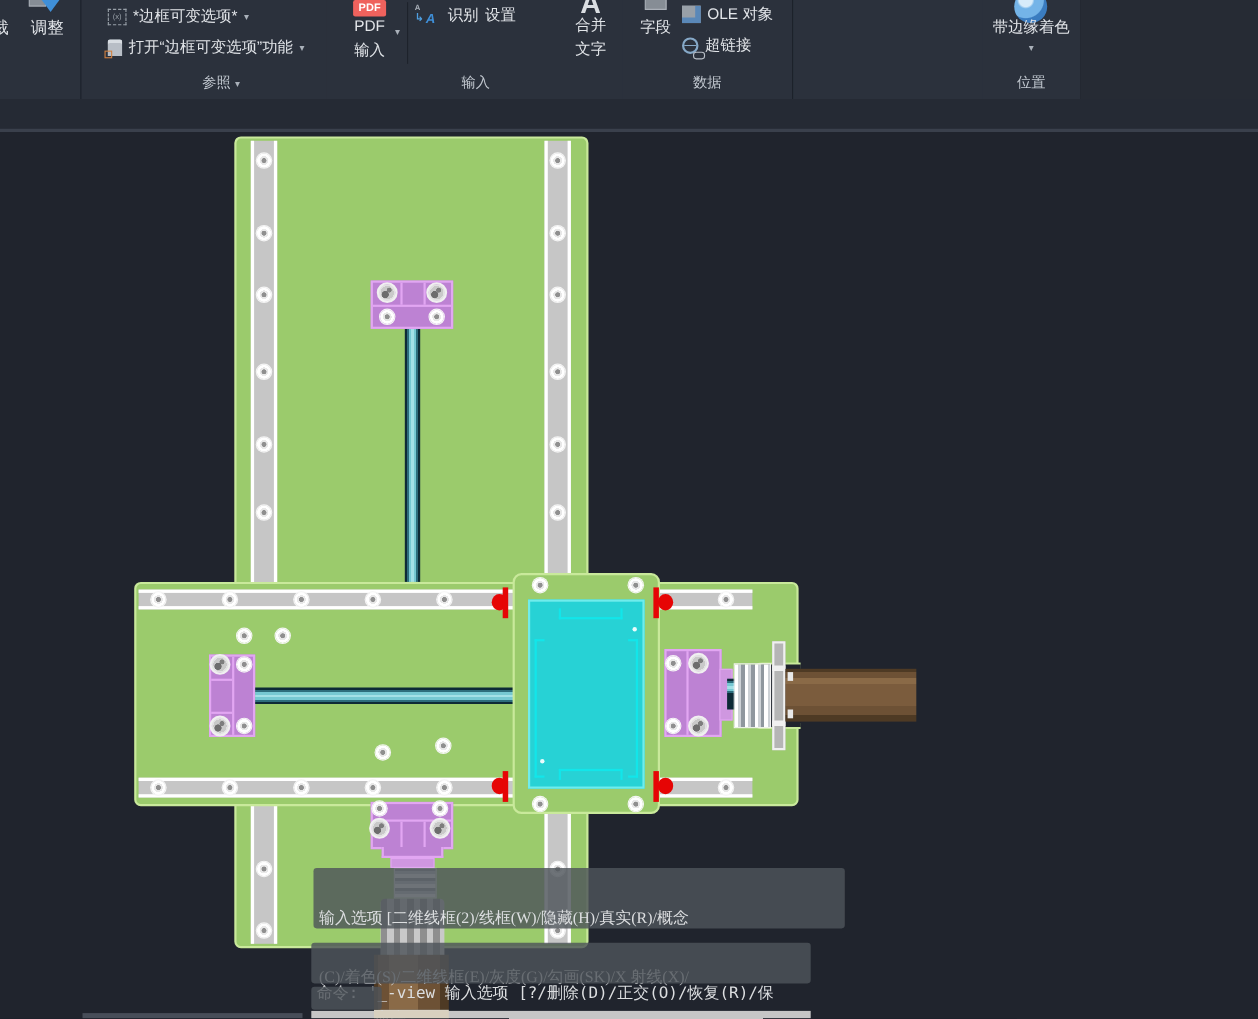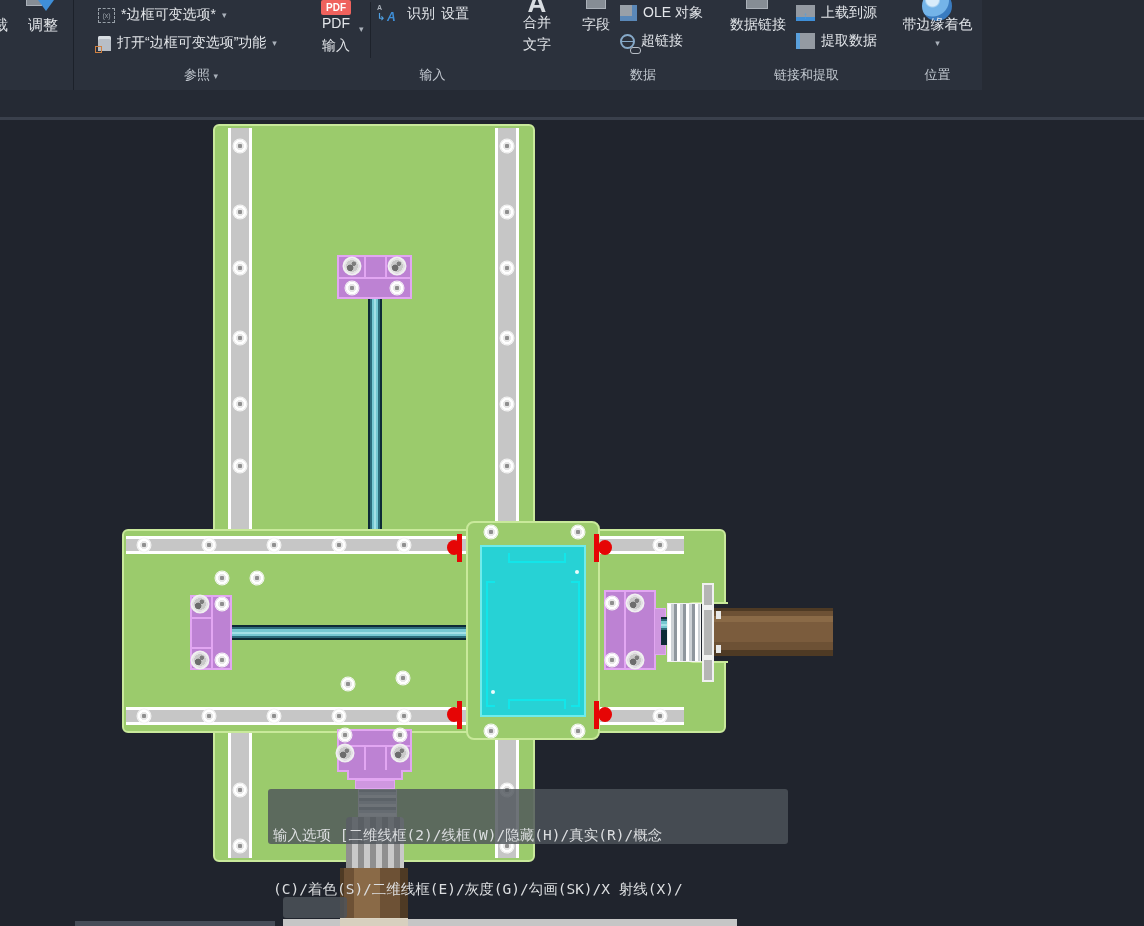--- a/index.html
+++ b/index.html
@@ -156,35 +156,20 @@
       </div>
       <div class="rrow" style="left:54px;top:32px;">
         <span class="globe-sm" style="position:relative;display:inline-block;">
             <span class="chain"></span>
           </span>
         <span class="rtext">超链接</span>
       </div>
       <div class="plabel"><span>数据</span></div>
     </div>
 
-    <div class="panel" style="left:720px;width:173px;">
-      <div style="position:absolute;left:6px;top:0;width:64px;height:58px;text-align:center;">
-        <div class="ic grid-ic" style="left:20px;top:-3px;width:22px;height:12px;"></div>
-        <span class="rtext" style="position:absolute;left:0;right:0;top:16px;">数据链接</span>
-      </div>
-      <div class="rrow" style="left:76px;top:4px;">
-        <span class="ic up-ic" style="position:relative;width:19px;height:16px;display:inline-block;text-align:center;"><span class="arrow-up">↑</span></span>
-        <span class="rtext">上载到源</span>
-      </div>
-      <div class="rrow" style="left:76px;top:32px;">
-        <span class="ic ext-ic" style="position:relative;width:19px;height:16px;display:inline-block;"></span>
-        <span class="rtext">提取数据</span>
-      </div>
-      <div class="plabel"><span>链接和提取</span></div>
-    </div>
 
     <div class="panel" style="left:893px;width:89px;">
       <div style="position:absolute;left:0;top:0;width:89px;height:58px;text-align:center;">
         <div class="ic globe-big" style="left:29px;top:-9px;"></div>
         <span class="rtext" style="position:absolute;left:0;right:0;top:16px;">带边缘着色</span>
         <span class="caret" style="position:absolute;left:0;right:0;top:38px;">▾</span>
       </div>
       <div class="plabel"><span>位置</span></div>
     </div>
 
@@ -325,25 +310,29 @@
         <div class="screw-b" style="left: 200px; top: 484px;"></div>
         <div class="screw-b" style="left: 200px; top: 540px;"></div>
         <div class="screw-b" style="left: 635px; top: 483px;"></div>
         <div class="screw-b" style="left: 635px; top: 540px;"></div>
         <div class="screw-b" style="left: 345px; top: 633px;"></div>
         <div class="screw-b" style="left: 400px; top: 633px;"></div>
         <div class="dot" style="left: 577px; top: 452px;"></div>
         <div class="dot" style="left: 493px; top: 572px;"></div>
       </div>
 
-    <div class="cmdbox" style="left:268px;top:669px;width:520px;height:55px;">
+    <div class="cmdbox" style="left:285px;top:669px;width:483px;height:55px;font-family:Liberation Serif, serif;">
       <div>输入选项 [二维线框(2)/线框(W)/隐藏(H)/真实(R)/概念</div>
       <div>(C)/着色(S)/二维线框(E)/灰度(G)/勾画(SK)/X 射线(X)/</div>
       
     </div>
+    <div class="cmdbox" style="left:283px;top:737px;width:454px;height:37px;">
+      <div>命令: '_-view 输入选项 [?/删除(D)/正交(O)/恢复(R)/保</div>
+      
+    </div>
     <div class="cmdbox" style="left:283px;top:777px;width:64px;height:21px;line-height:19px;">
       <span>命令:</span>
     </div>
 
     <div class="botbar-light" style="left:283px;top:799px;width:454px;height:7px;">
       <div class="botbar-tan" style="left:57px;top:0;width:68px;height:7px;"></div>
     </div>
     <div class="botbar-dark" style="left:75px;top:801px;width:200px;height:5px;"></div>
   </div>
 </div>

